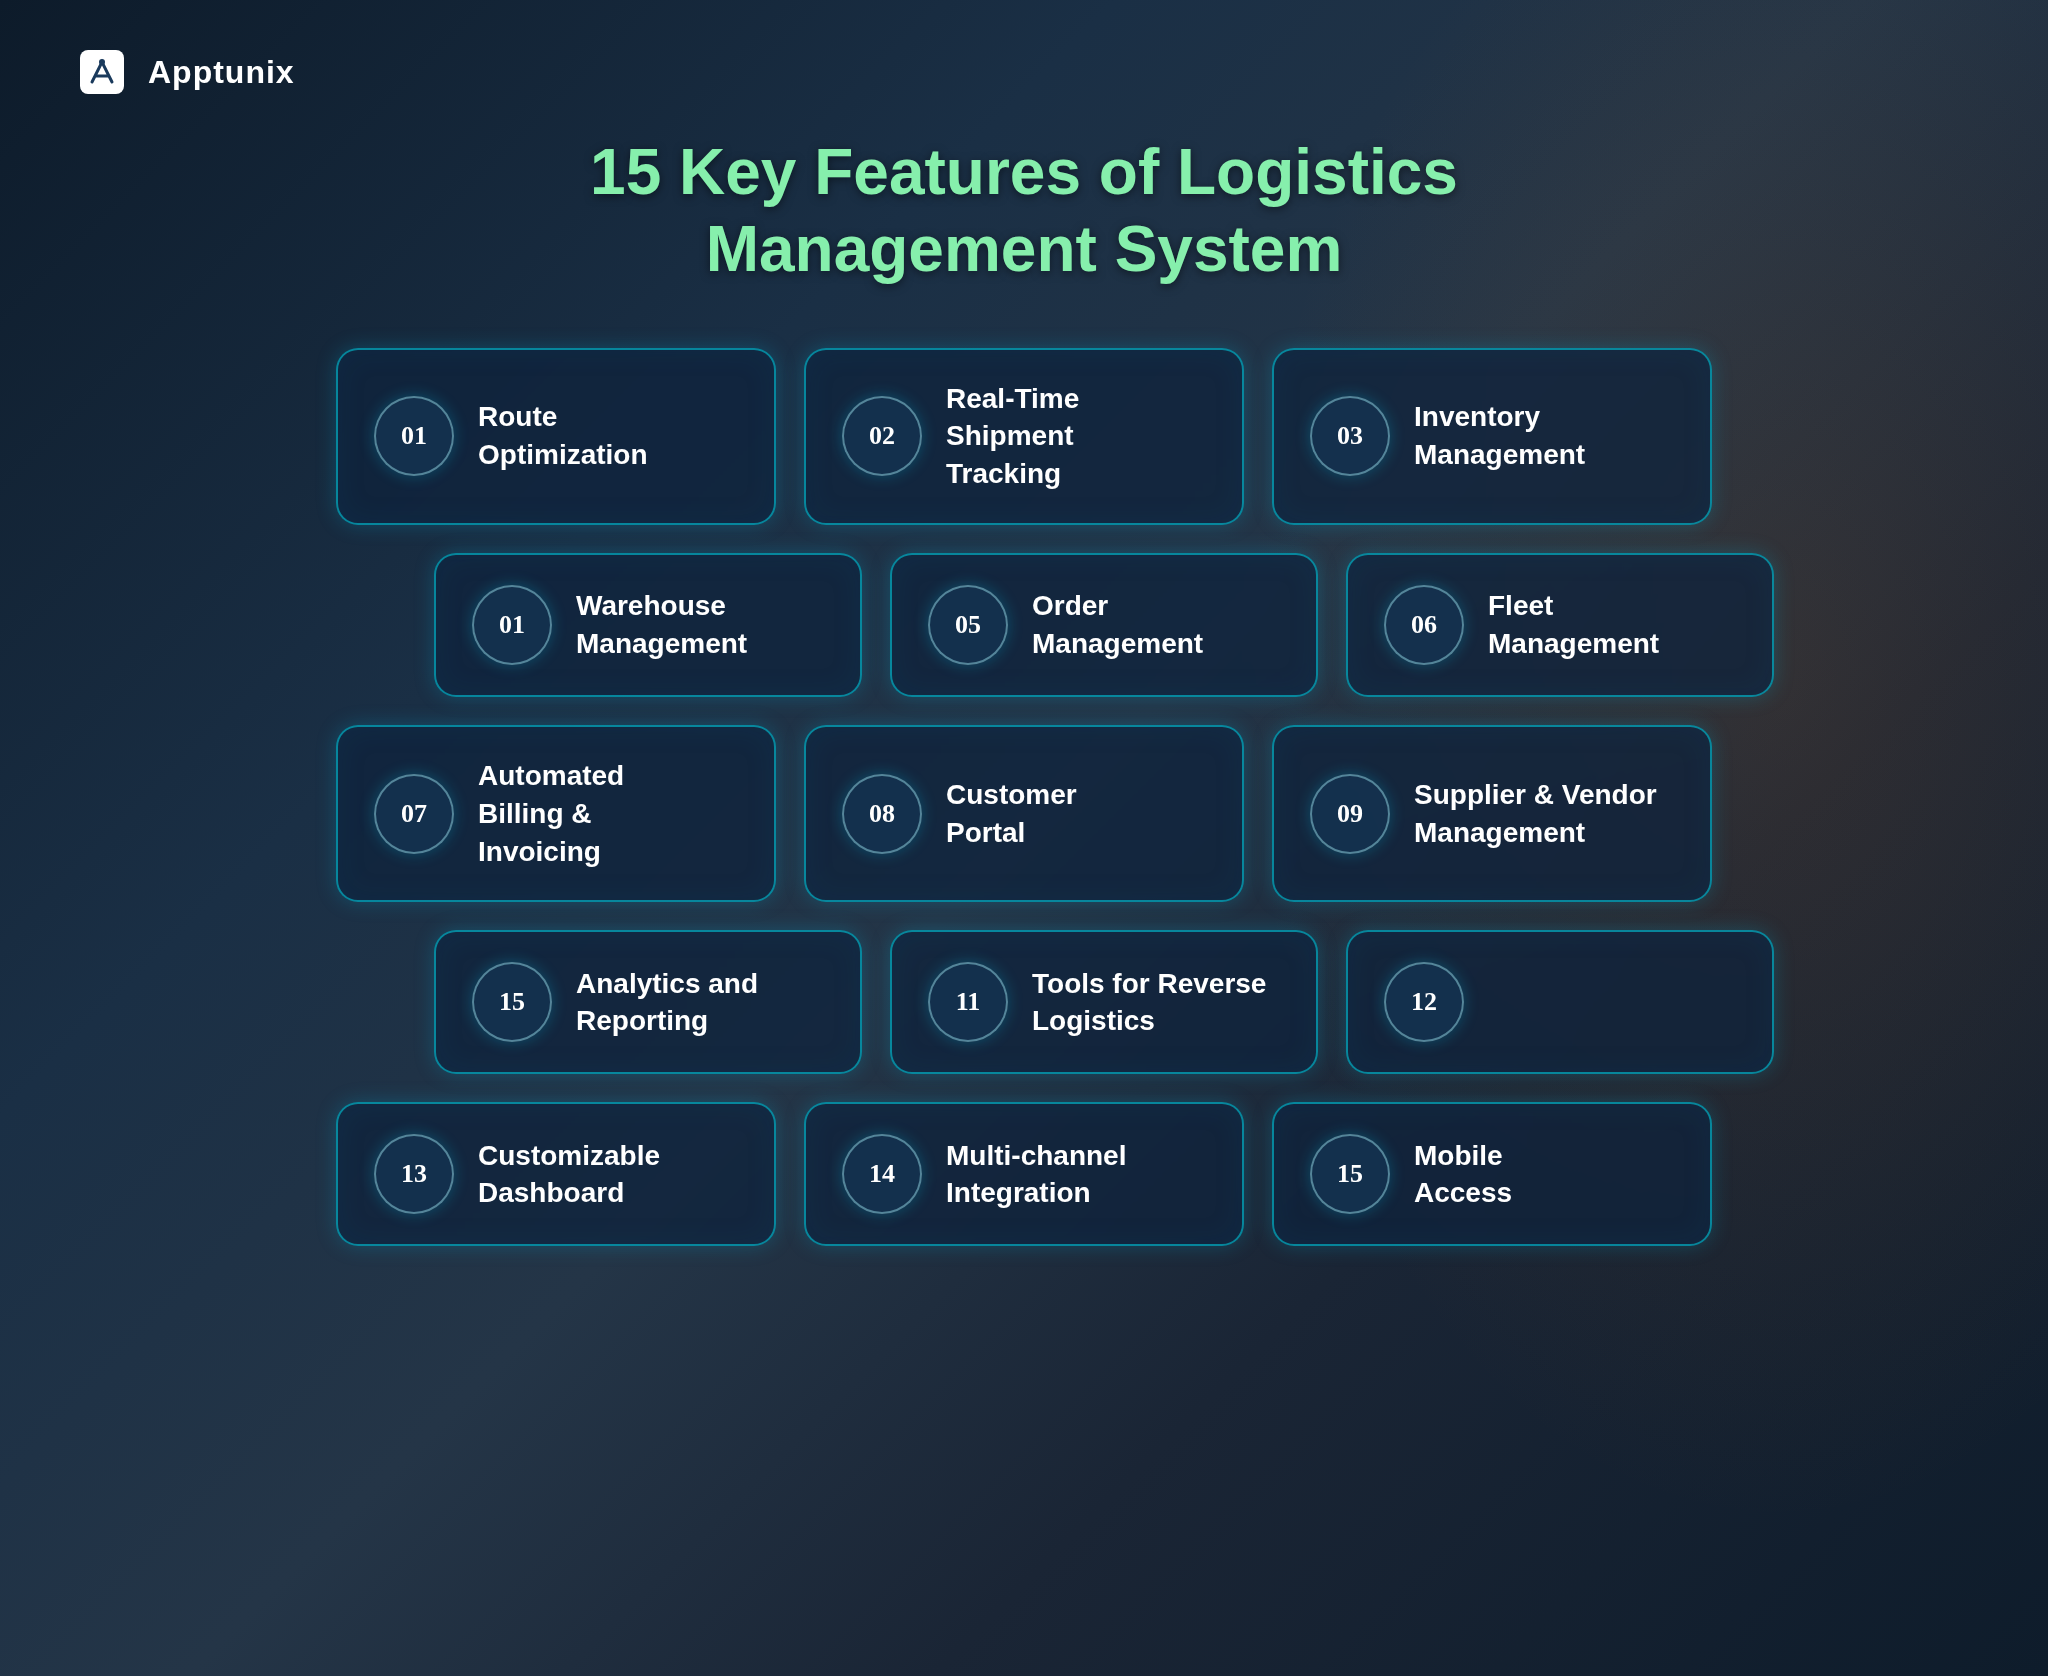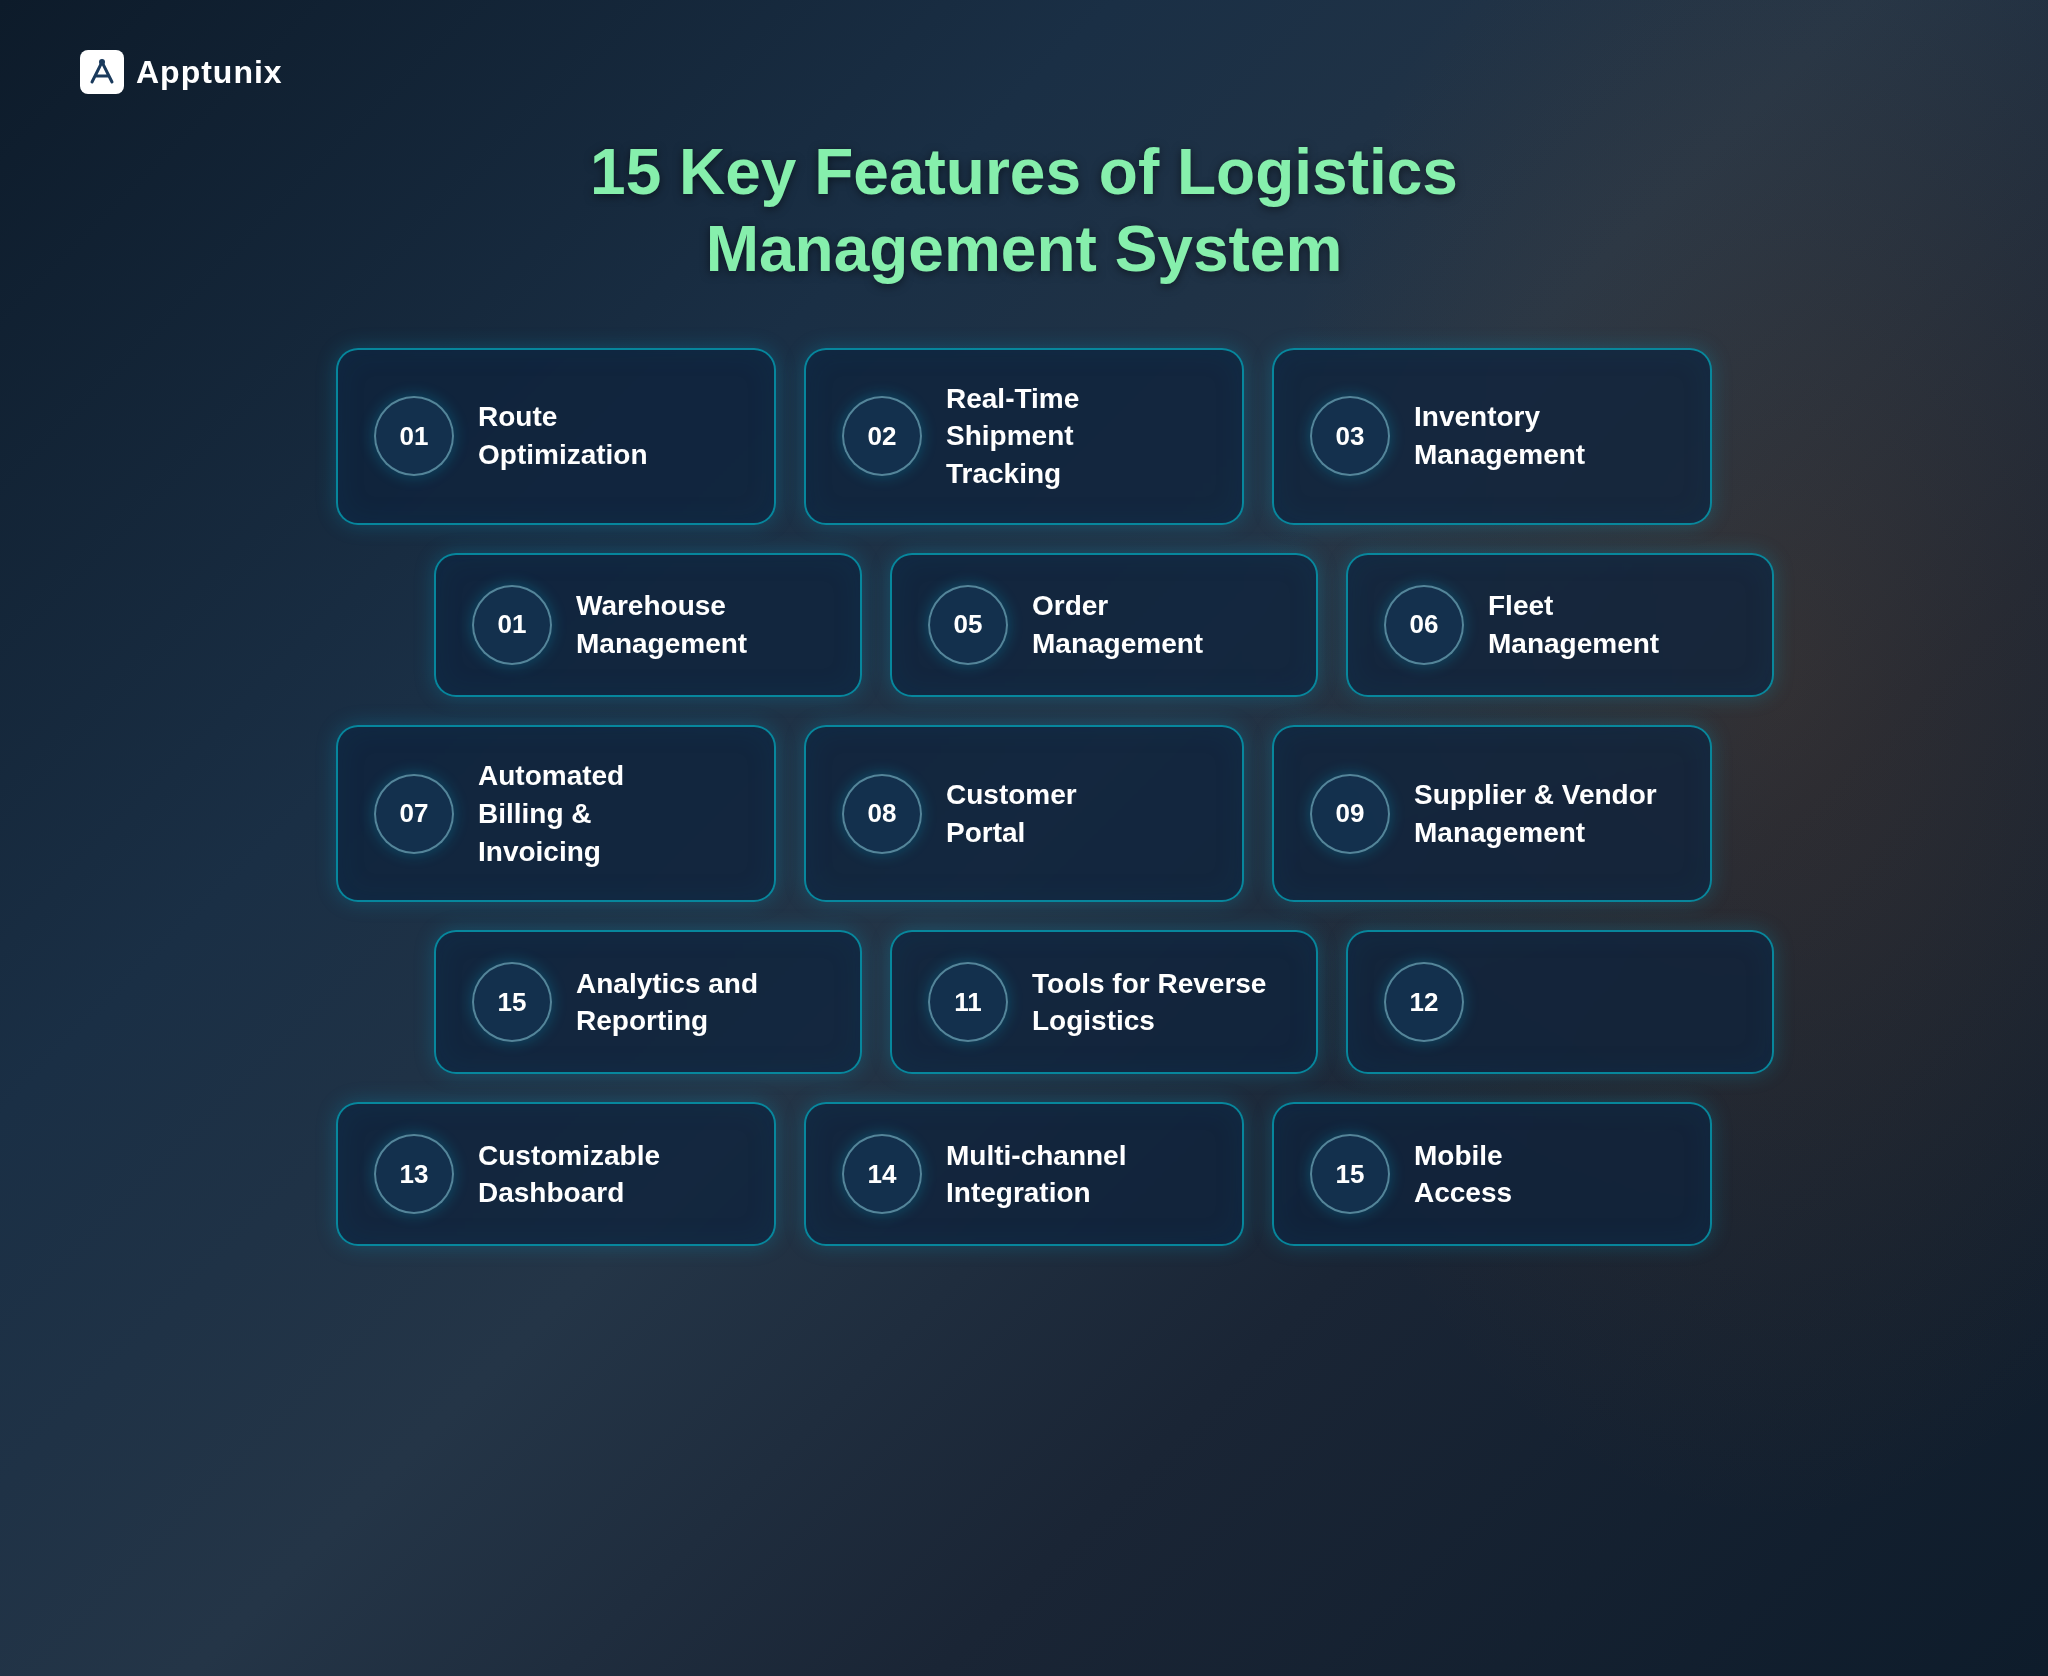--- a/index.html
+++ b/index.html
@@ -33,21 +33,21 @@
 
     .content {
       position: relative;
       z-index: 1;
       padding: 50px 80px;
     }
 
     .logo {
       display: flex;
       align-items: center;
-      gap: 12px;
+      gap: 24px;
       margin-bottom: 40px;
     }
 
     .logo-icon {
       width: 44px;
       height: 44px;
       background: white;
       border-radius: 8px;
       display: flex;
       align-items: center;
@@ -110,20 +110,21 @@
       border-radius: 50%;
       background: rgba(20, 50, 80, 0.9);
       border: 2px solid rgba(150, 220, 230, 0.5);
       display: flex;
       align-items: center;
       justify-content: center;
       font-size: 26px;
       font-weight: bold;
       color: white;
       box-shadow: 0 0 15px rgba(0, 180, 220, 0.3);
+      font-family: Liberation Serif, serif;
     }
 
     .feature-label {
       font-size: 28px;
       font-weight: 600;
       color: white;
       line-height: 1.35;
     }
 
   </style>

